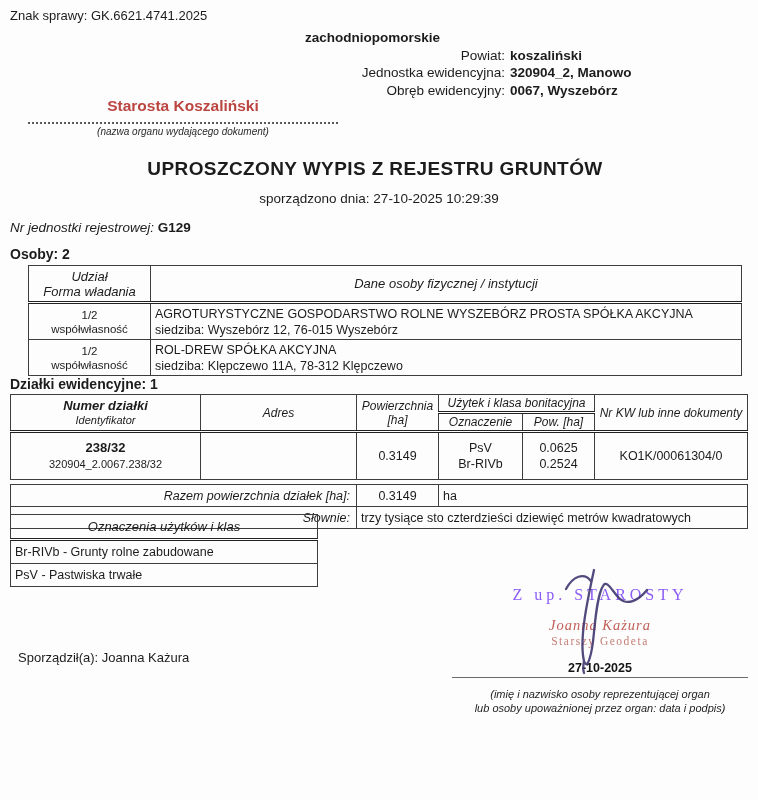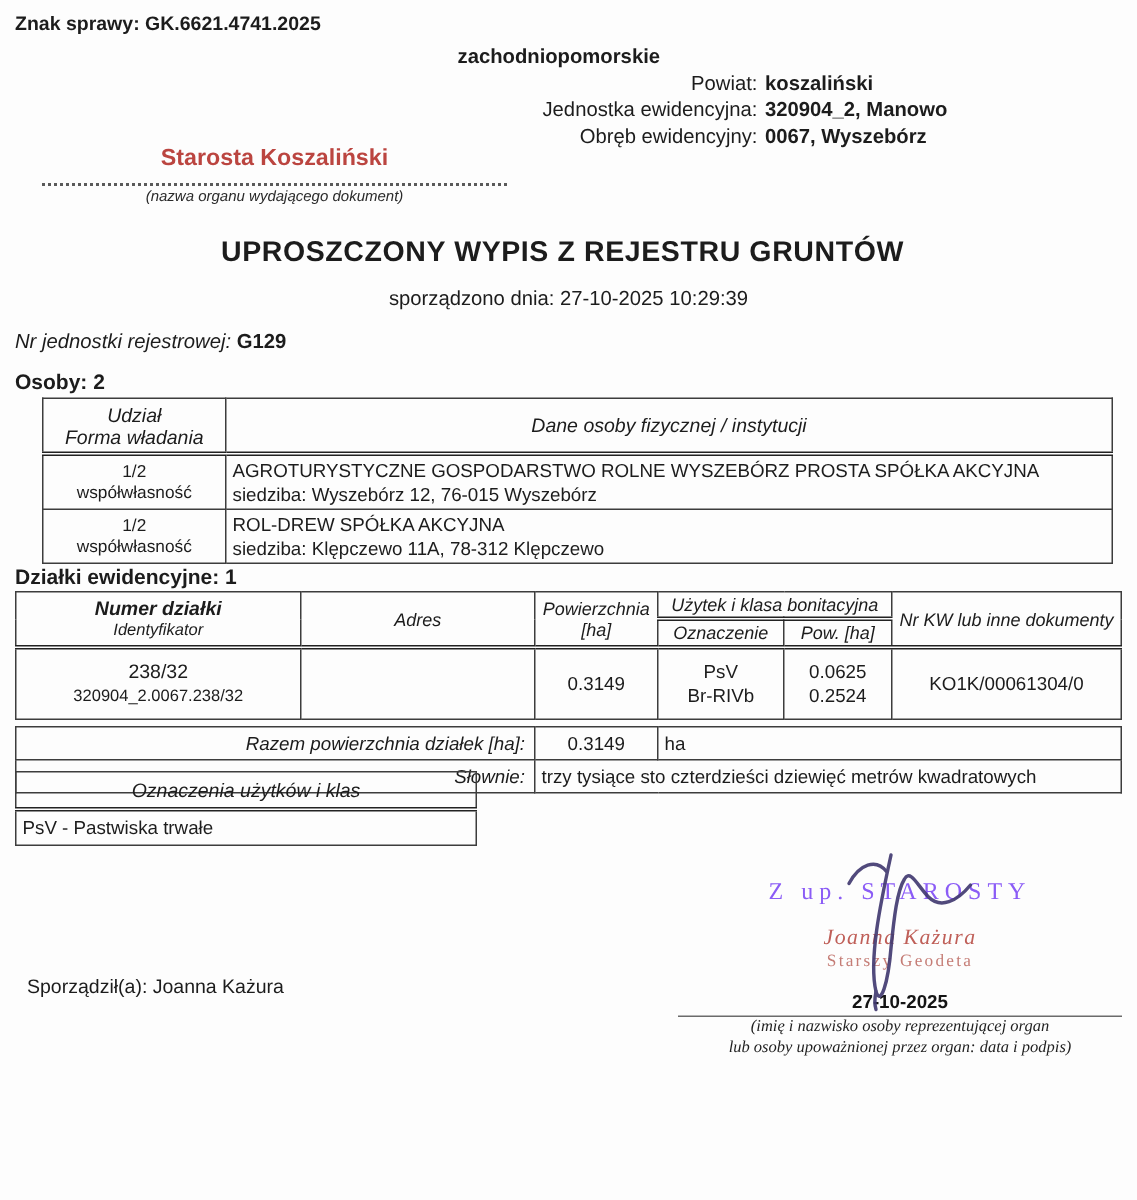--- a/index.html
+++ b/index.html
@@ -1,21 +1,21 @@
 <!DOCTYPE html>
 <html><head>
 <meta charset="utf-8">
 <style>
   html,body{margin:0;padding:0;background:#ffffff;}
   .page{
     position:relative;width:758px;height:800px;background:#fdfdfd;
     font-family:"Liberation Sans", sans-serif;color:#1c1c1c;overflow:hidden;
   }
   
-  .case-line{position:absolute;left:10px;top:8px;font-size:13px;font-weight:bold;}
+  .case-line{position:absolute;left:10px;top:8px;font-size:13px;}
   
   .meta-block{position:absolute;left:300px;top:30px;width:400px;font-size:13.5px;}
   .meta-row{display:flex;line-height:16.5px;margin-bottom:1px;}
   .meta-label{flex:0 0 205px;text-align:right;white-space:pre;}
   .meta-value{padding-left:5px;font-weight:bold;}
   
   .authority{position:absolute;left:28px;top:97px;width:310px;text-align:center;}
   .authority-name{color:#bb4540;font-weight:bold;font-size:15.5px;}
   .dotted-line{margin-top:7px;border-bottom:2px dotted #5a5a5a;height:0;}
   .authority-caption{font-style:italic;font-size:10px;margin-top:2px;color:#2a2a2a;}
@@ -34,42 +34,42 @@
   .osoby-table{position:absolute;top:265px;left:28px;width:714px;font-size:12.5px;}
   .osoby-table .hdr td{font-size:13px;height:33px;line-height:15px;}
   .osoby-table td.share{width:122px;text-align:center;font-size:11.5px;line-height:14px;height:33px;}
   .osoby-table td.person{line-height:16px;}
   .dzialki-table{position:absolute;top:394px;left:10px;width:738px;font-size:12.5px;}
   .dzialki-table .h td{font-style:italic;text-align:center;font-size:12px;line-height:14px;}
   .dzialki-table .h2 td{border-bottom:3px double #222;}
   .numer-b{font-weight:bold;font-style:italic;font-size:13px;}
   .numer-id{font-style:italic;font-size:11px;}
   .drow td{text-align:center;height:44px;line-height:16px;}
-  .drow .numer-val{font-weight:normal;font-size:13px;}
+  .drow .numer-val{font-weight:bold;font-size:13px;}
   .drow .numer-idval{font-size:11px;font-weight:normal;}
   .summary-table{position:absolute;top:468px;left:10px;width:738px;font-size:12.5px;margin-top:16px;}
   .summary-table td{height:19px;}
   .sum-label{text-align:right;font-style:italic;padding-right:6px;}
   .sum-val{text-align:center;}
   .legend-table{position:absolute;top:514px;left:10px;width:308px;font-size:12.5px;}
   .legend-table .hdr td{font-size:13px;height:21px;}
   .legend-table td{height:20px;}
   
   .prepared{position:absolute;left:18px;top:650px;font-size:13px;}
   
   .signature{position:absolute;left:452px;top:586px;width:296px;text-align:center;
     font-family:"Liberation Serif", serif;}
   .stamp-head{color:#8b5cf6;font-size:16px;letter-spacing:4px;}
   .stamp-name{color:#bf5f58;font-style:italic;font-size:14.5px;margin-top:13px;letter-spacing:1px;}
   .stamp-title{color:#c57d76;font-size:11.5px;letter-spacing:1.5px;margin-top:1px;}
   .sig-date{font-family:"Liberation Sans",sans-serif;color:#141414;font-weight:bold;
     font-size:12.5px;margin-top:14px;}
   .sig-line{border-top:1.5px solid #6b6b6b;margin-top:2px;}
-  .sig-caption{font-family:Liberation Serif, serif;font-style:italic;font-size:11px;
-    line-height:13.5px;margin-top:0;color:#1f1f1f;}
+  .sig-caption{font-family:Liberation Sans, sans-serif;font-style:italic;font-size:11px;
+    line-height:13.5px;margin-top:10px;color:#1f1f1f;}
   .sig-svg{position:absolute;left:0;top:0;pointer-events:none;}
 </style>
 </head>
 <body>
 
 <div class="page">
 
   <div class="case-line">
     <span>Znak sprawy:</span>
     <span>GK.6621.4741.2025</span>
@@ -212,20 +212,23 @@
     </tr>
   </tbody>
     </table>
 
   <table class="legend-table">
     <tbody>
         <tr class="hdr">
       <td>Oznaczenia użytków i klas</td>
     </tr>
     <tr>
+      <td>Br-RIVb - Grunty rolne zabudowane</td>
+    </tr>
+    <tr>
       <td>PsV - Pastwiska trwałe</td>
     </tr>
   </tbody>
     </table>
 
   <div class="prepared">Sporządził(a): Joanna Każura</div>
 
   <div class="signature">
     <div class="stamp-head">Z up. STAROSTY</div>
     <div class="stamp-name">Joanna Każura</div>

